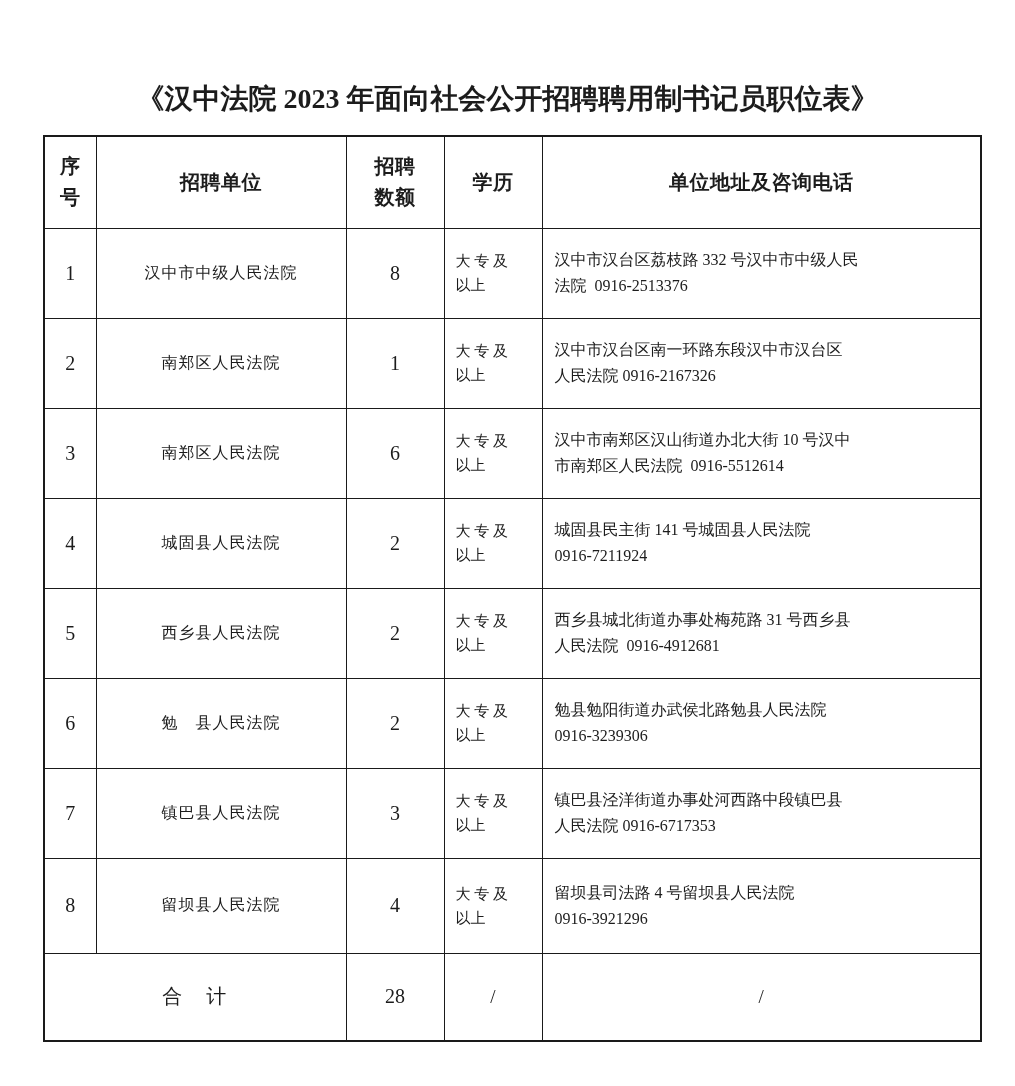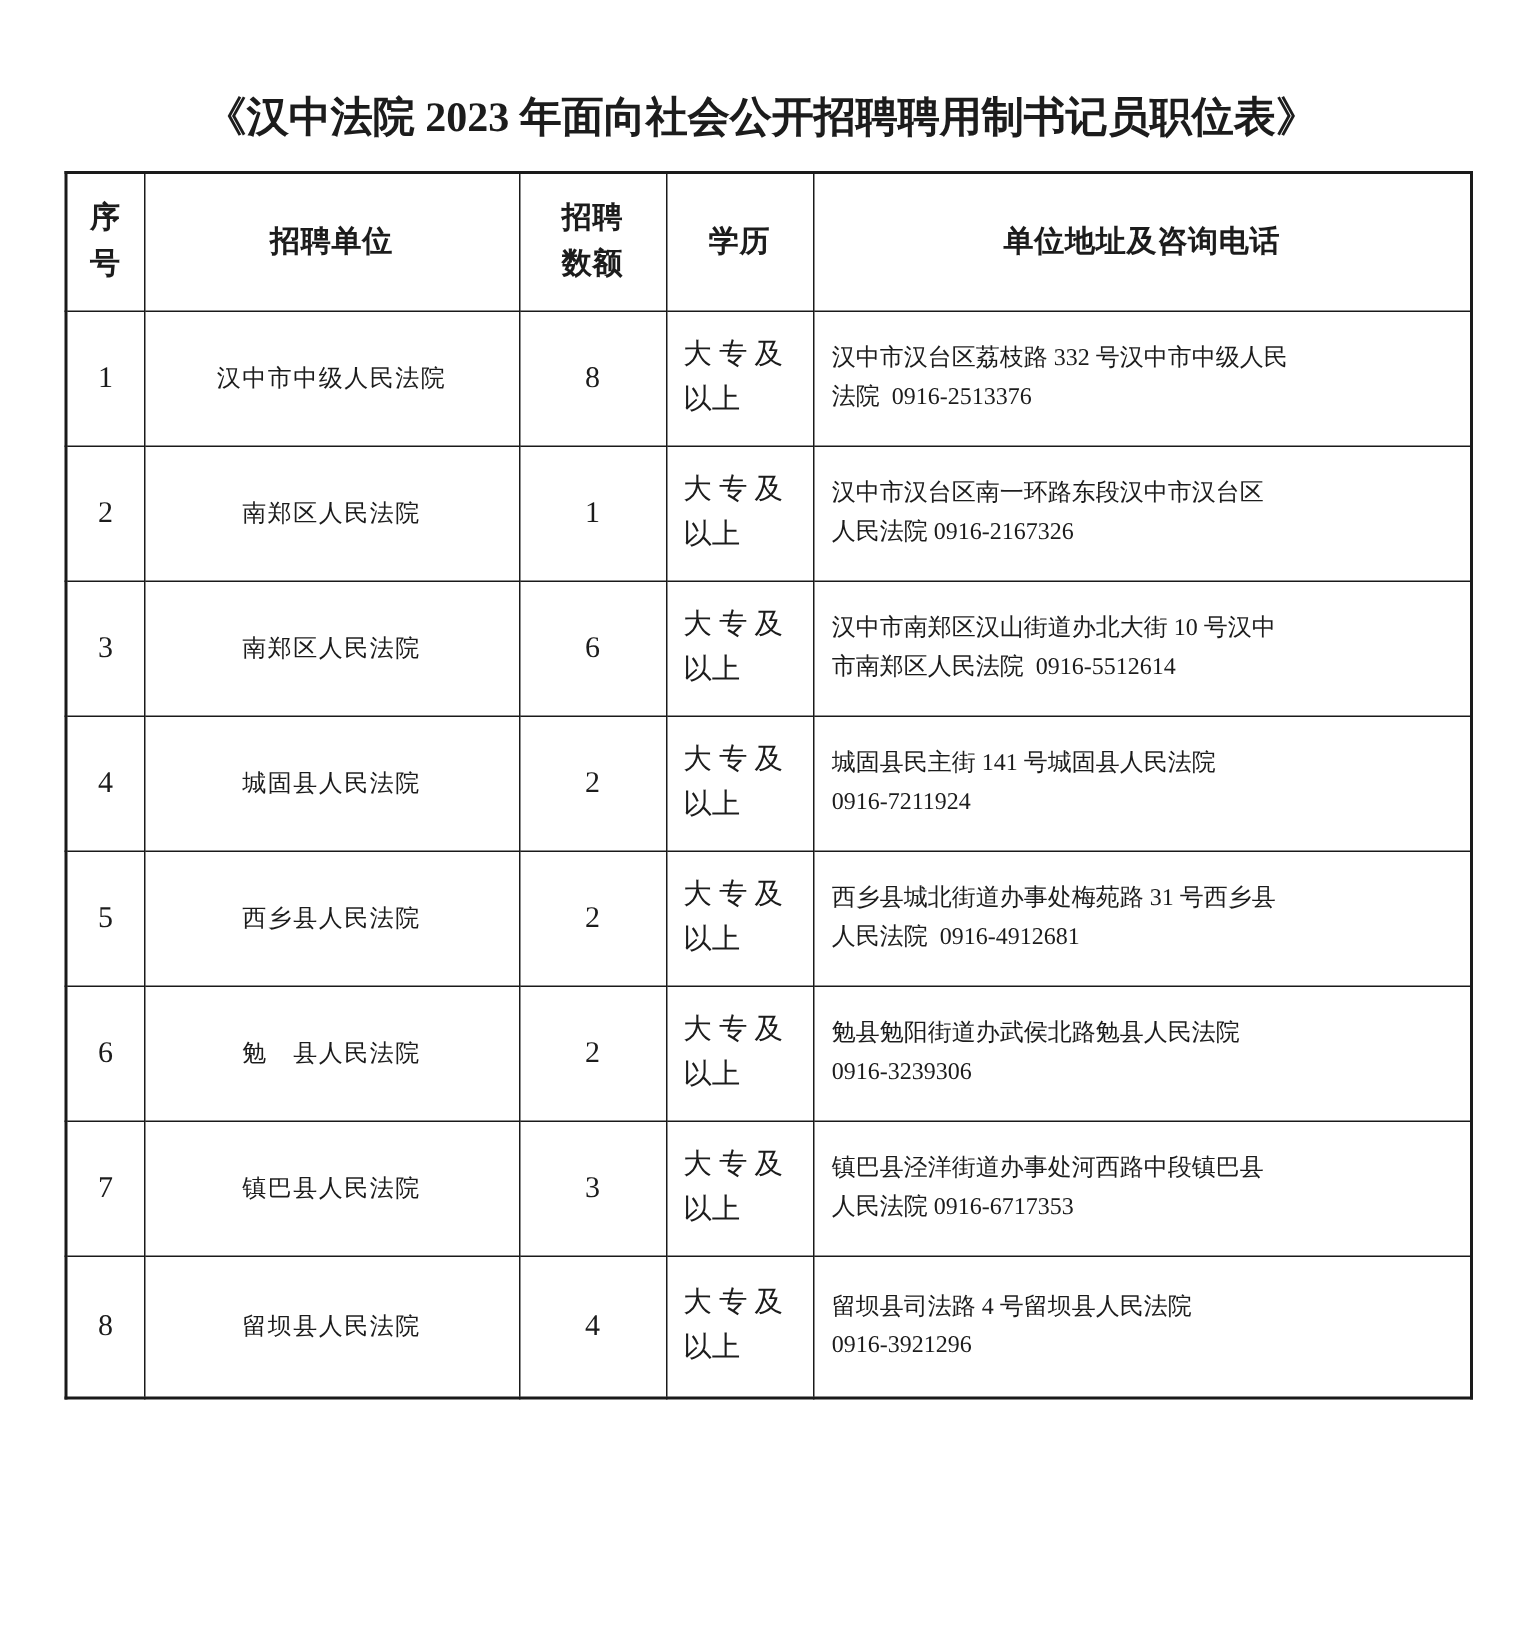--- a/index.html
+++ b/index.html
@@ -9,21 +9,21 @@
     background: #ffffff;
   }
   body {
     width: 1015px;
     height: 1086px;
     font-family: "Liberation Serif", "DejaVu Serif", serif;
     color: #1c1c1c;
     overflow: hidden;
   }
   .doc-title {
-    margin: 59px 30px 0 30px;
+    margin: 80px 30px 0 30px;
     text-align: center;
     font-size: 28px;
     font-weight: 700;
     white-space: nowrap;
   }
   table.recruit {
     border-collapse: collapse;
     table-layout: fixed;
     width: 937px;
     margin: 17px 0 0 43px;
@@ -52,21 +52,21 @@
     text-align: center;
     font-size: 20px;
   }
   td.cell-unit {
     text-align: center;
     font-size: 16px;
     letter-spacing: 1px;
   }
   td.cell-edu {
     text-align: left;
-    font-size: 19px;
+    font-size: 15px;
     padding: 0 4px 0 11px;
     white-space: pre-wrap;
     line-height: 1.6;
   }
   td.cell-addr {
     text-align: left;
     font-size: 16px;
     padding: 0 8px 0 12px;
     white-space: pre-wrap;
     line-height: 1.6;
@@ -171,14 +171,20 @@
     </tr>
     <tr class="data-row tall">
       <td class="cell-index">8</td>
       <td class="cell-unit">留坝县人民法院</td>
       <td class="cell-quota">4</td>
       <td class="cell-edu">大 专 及
 以上</td>
       <td class="cell-addr">留坝县司法路 4 号留坝县人民法院
 0916-3921296</td>
     </tr>
+    <tr class="total-row">
+      <td class="cell-total-label" colspan="2">合　计</td>
+      <td class="cell-quota">28</td>
+      <td class="cell-slash">/</td>
+      <td class="cell-slash">/</td>
+    </tr>
   </tbody>
 </table>
 
 </body></html>

